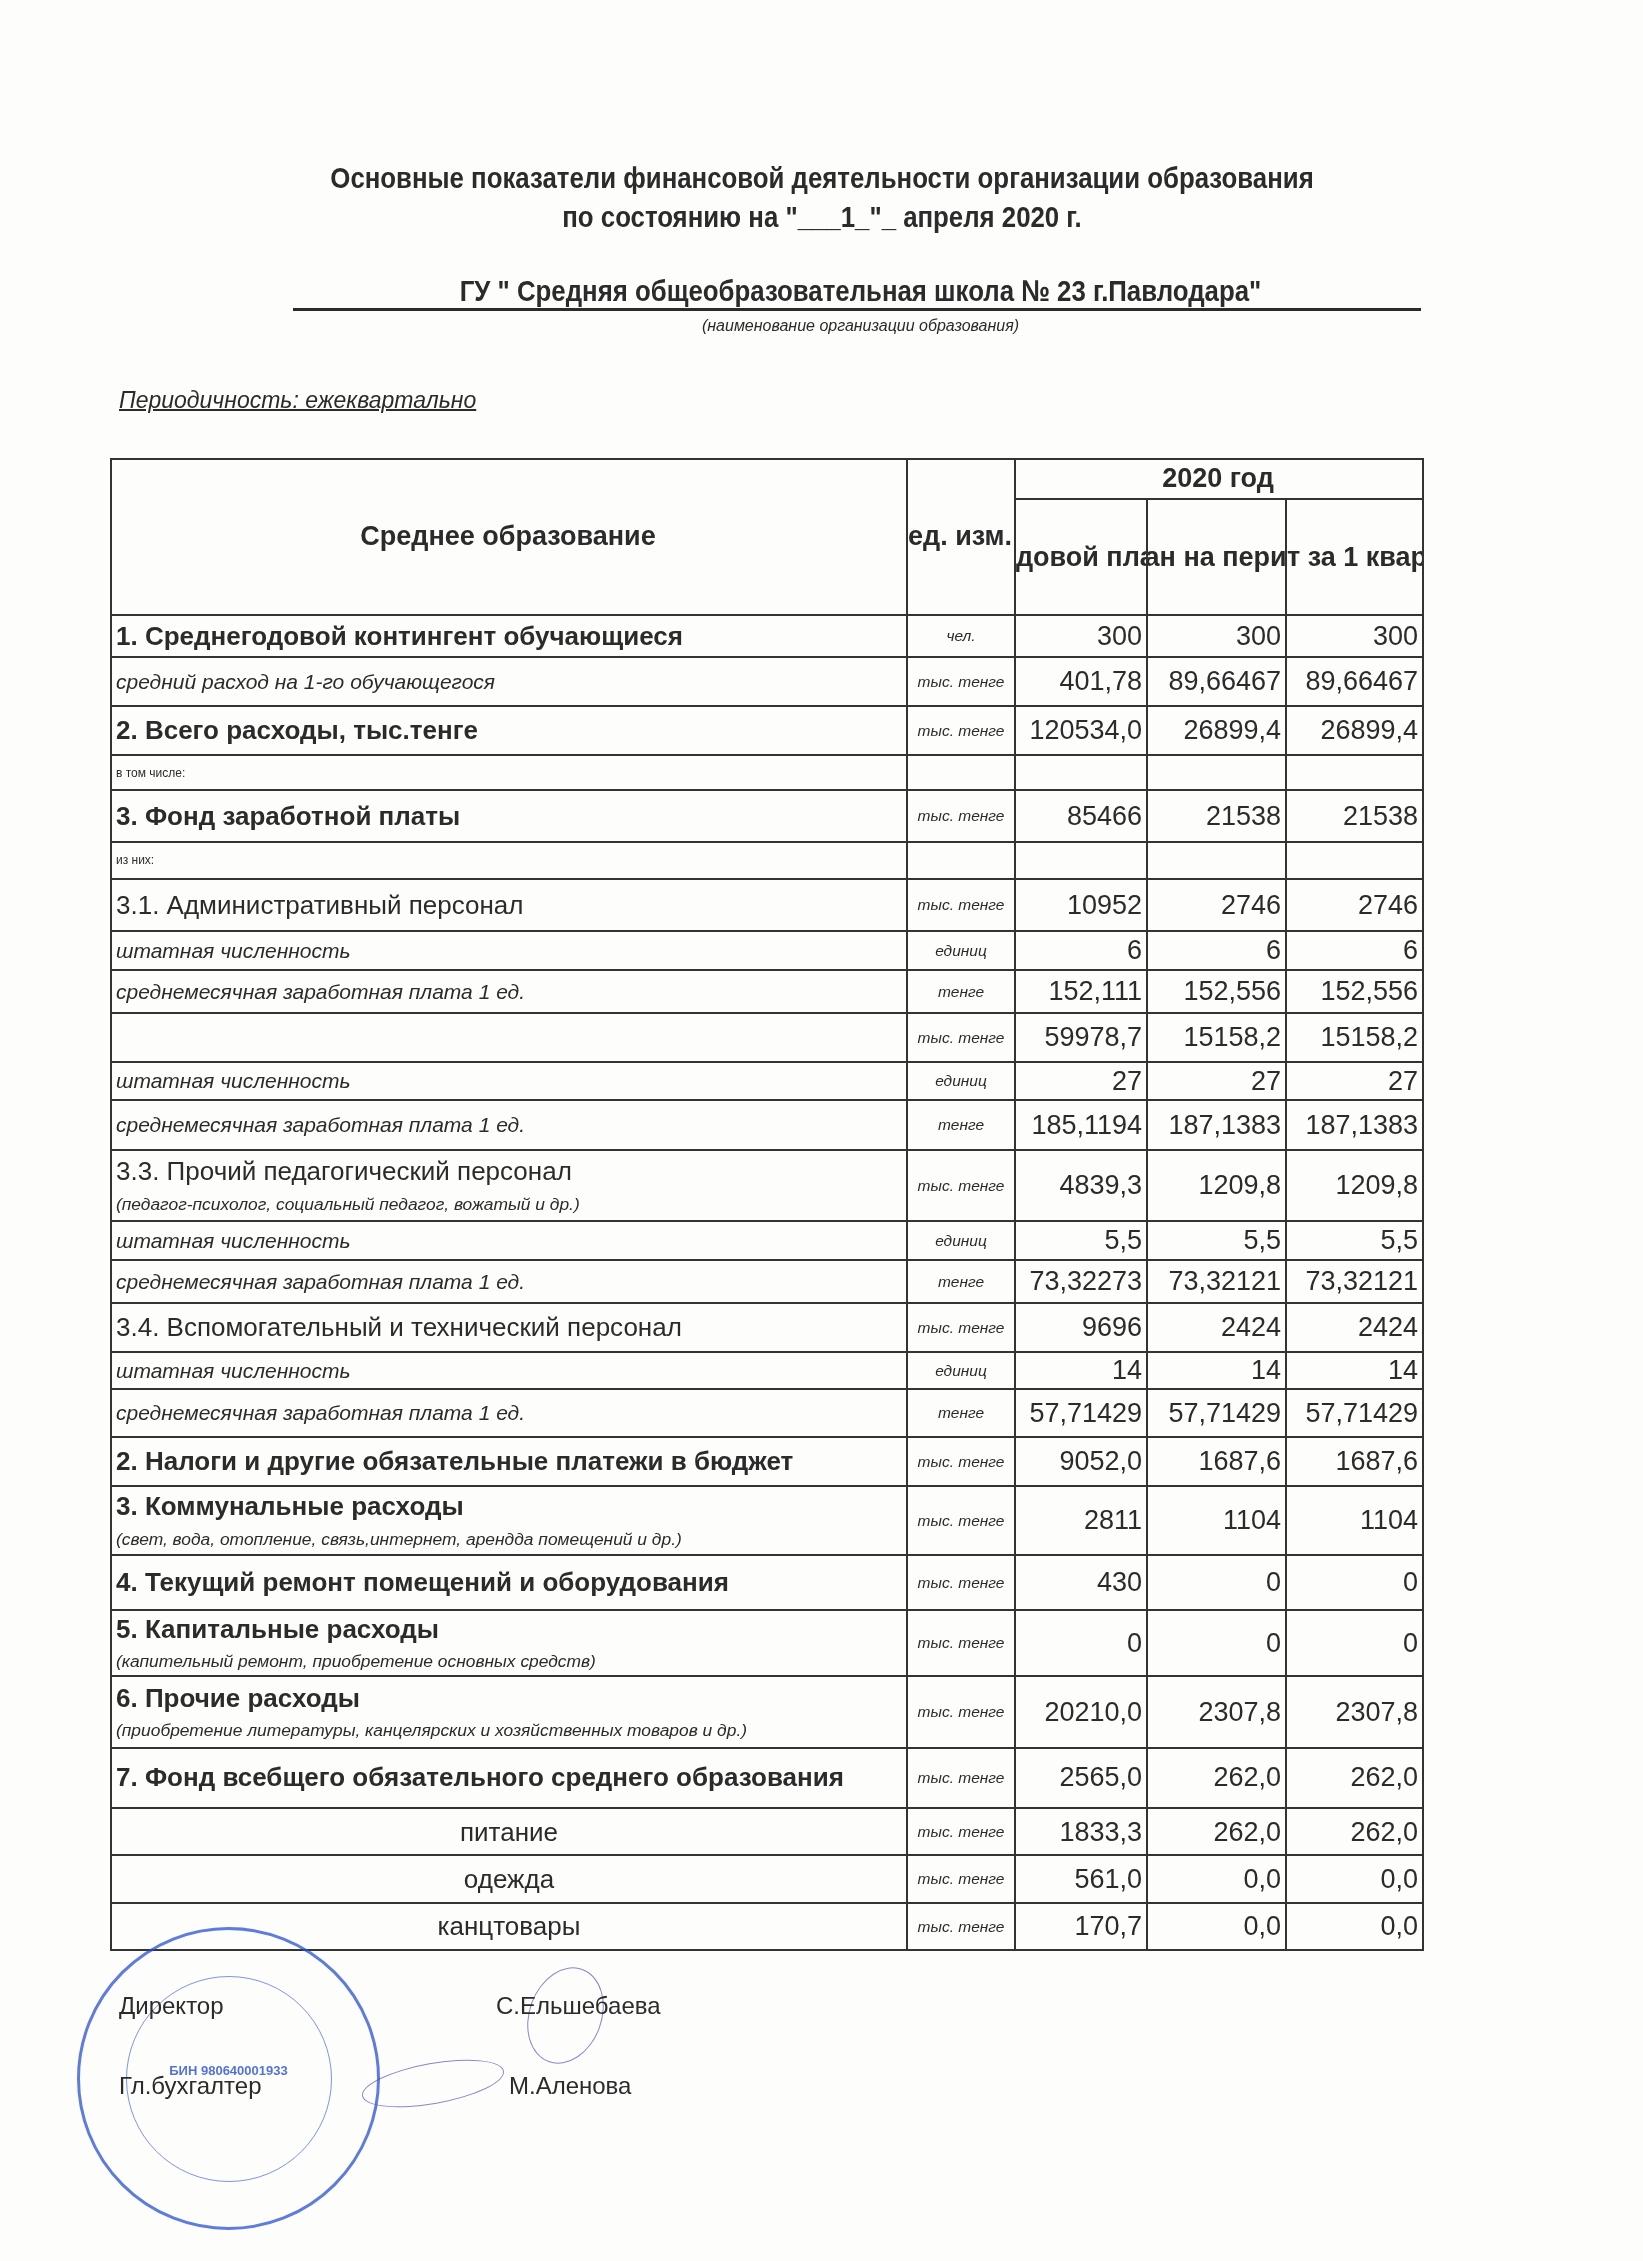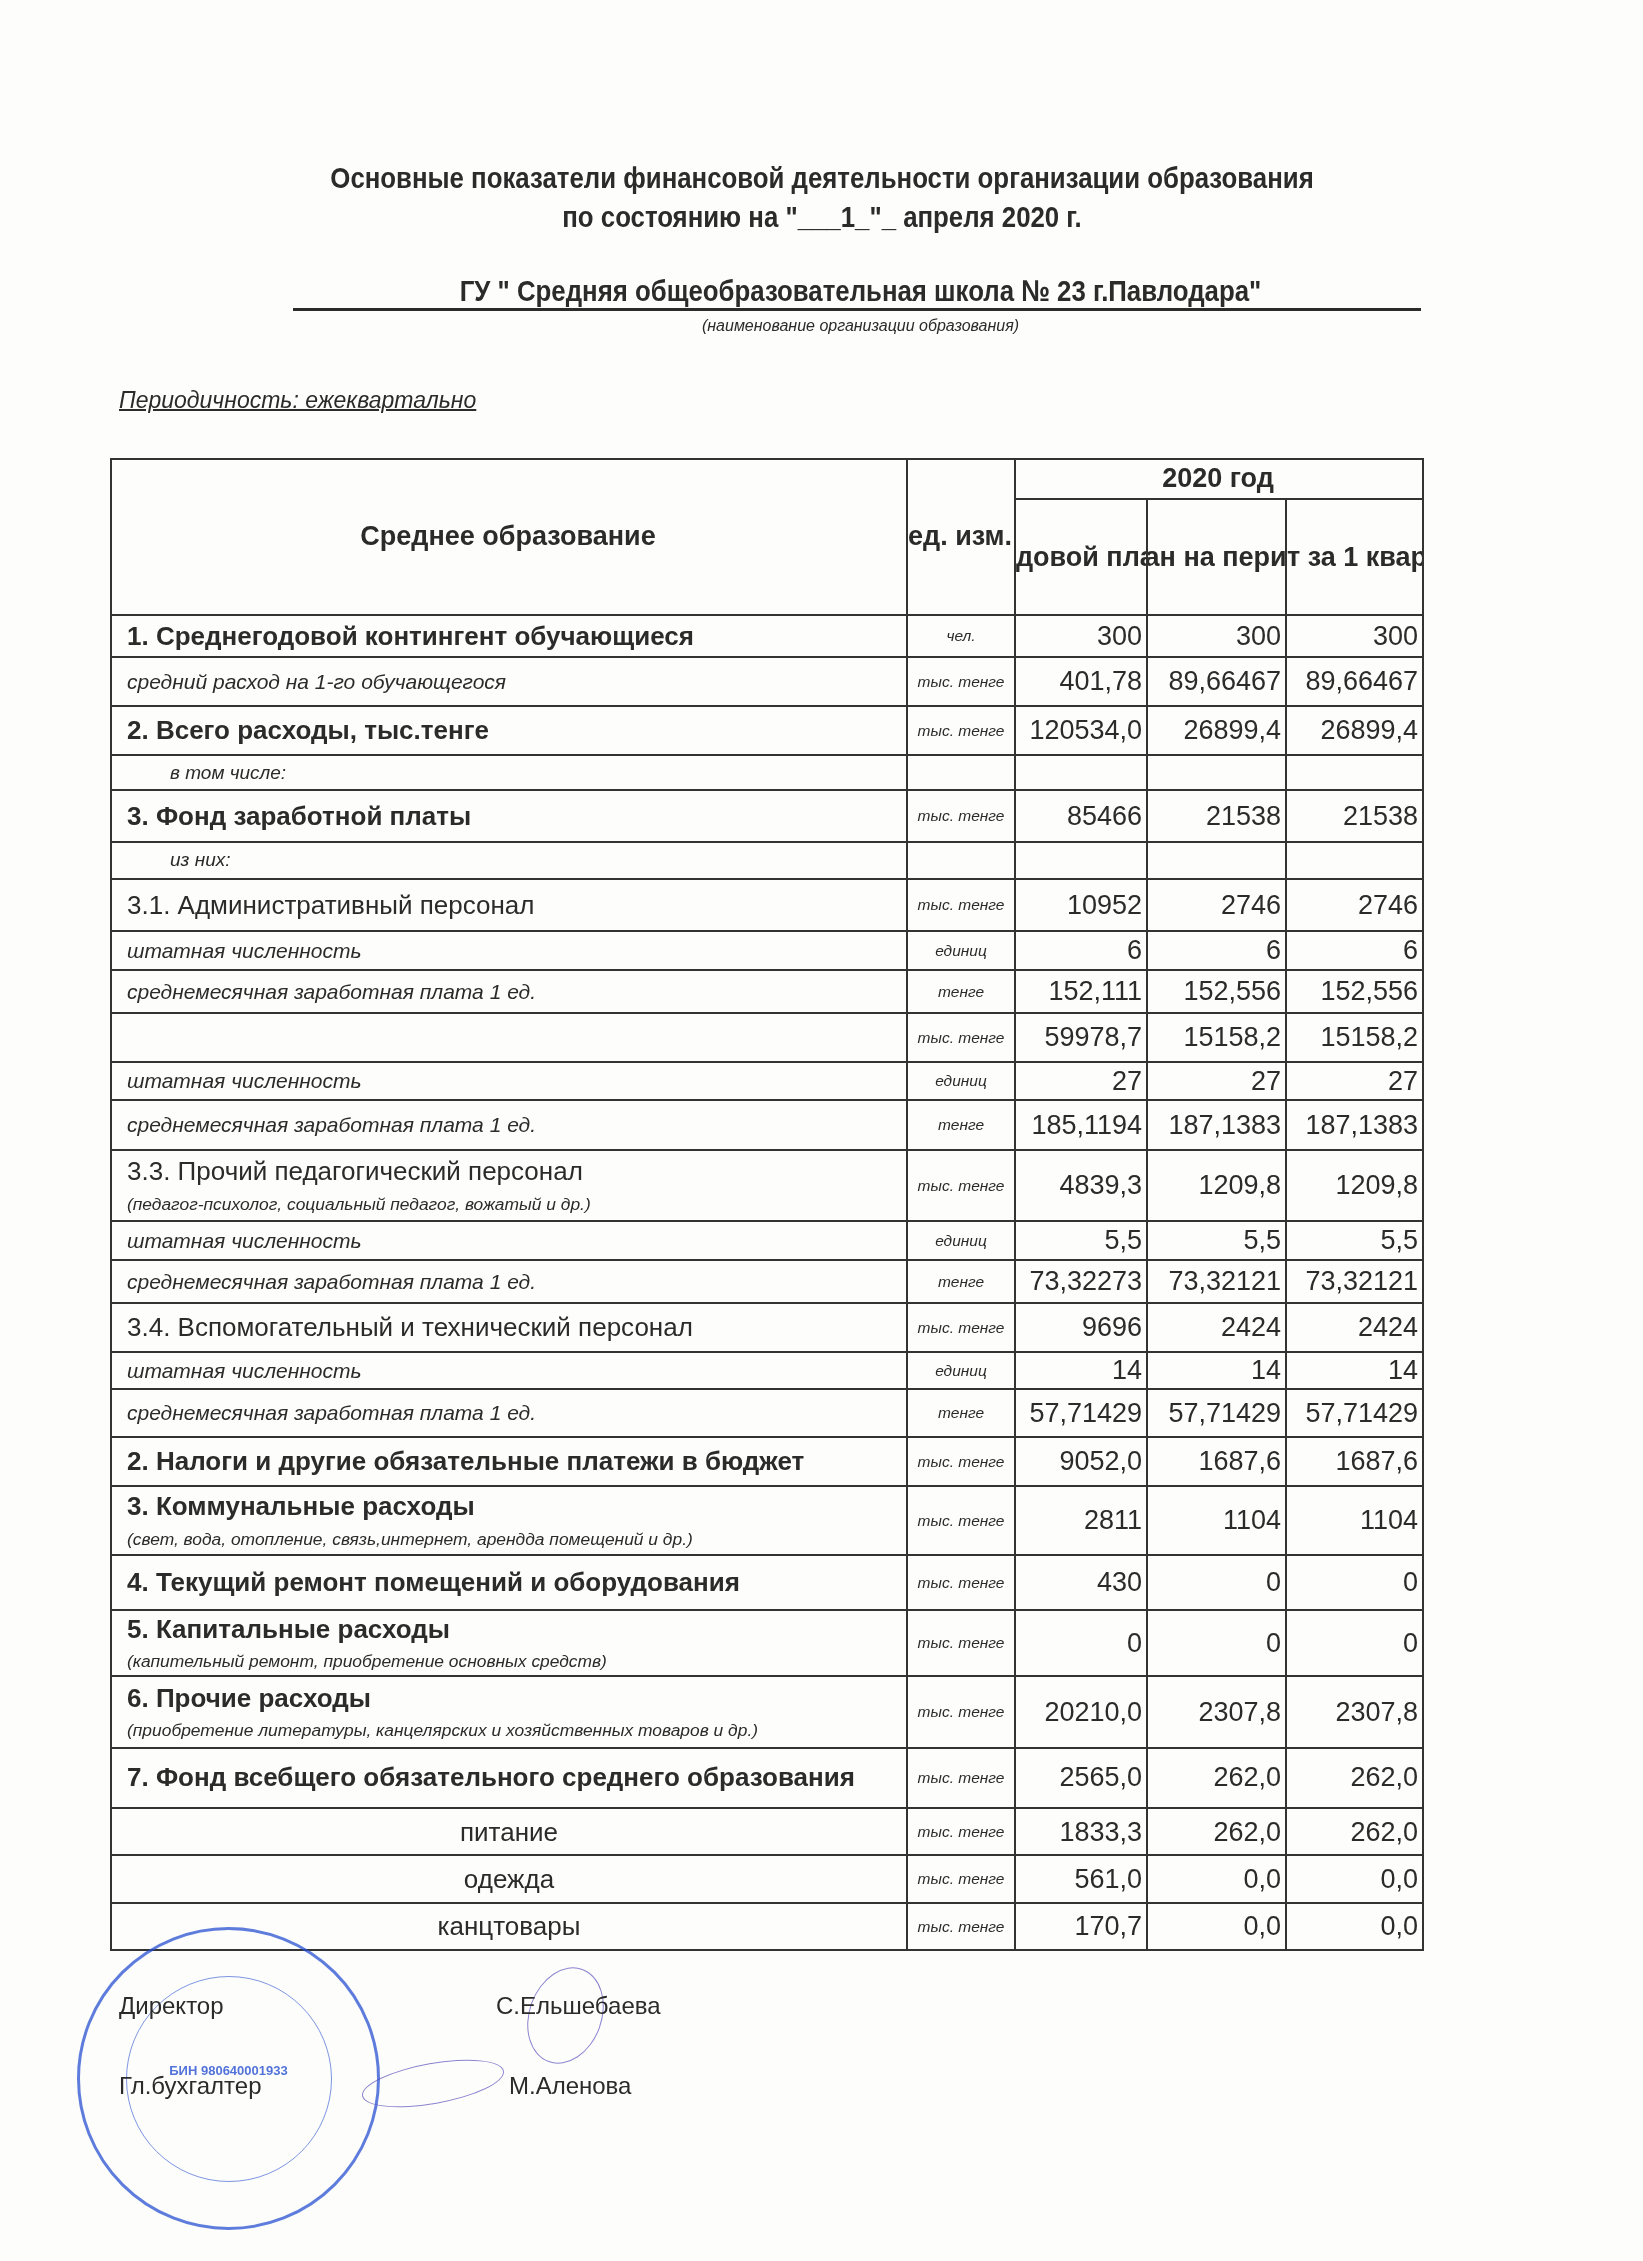--- a/index.html
+++ b/index.html
@@ -8,24 +8,24 @@
   .abs { position:absolute; }
   .title { left:0; width:1644px; text-align:center; font-weight:bold; font-size:30px; transform:scaleX(0.86); transform-origin:center; }
   .org { left:290px; width:1141px; text-align:center; font-weight:bold; font-size:30px; }
   .org-line { left:293px; top:308px; width:1128px; height:2.6px; background:#2b2b2b; }
   .org-cap { left:290px; width:1141px; text-align:center; font-style:italic; font-size:16px; top:317px; }
   .period { left:119px; top:387px; font-style:italic; font-size:23px; text-decoration:underline; text-decoration-thickness:1.9px; }
   .grid { left:0; top:0; width:1644px; height:2261px; }
   .hl { position:absolute; height:1.9px; background:#333; }
   .vl { position:absolute; width:1.9px; background:#333; }
   .cell { position:absolute; display:flex; align-items:center; box-sizing:border-box; overflow:hidden; white-space:nowrap; }
-  .lbl { padding-left:15px; font-size:26px; }
+  .lbl { padding-left:4px; font-size:26px; }
   .lbl.bold { font-weight:bold; }
   .lbl.italic { font-style:italic; font-size:21px; }
-  .lbl.small-italic { font-style:italic; font-size:19px;margin-left:43px; }
+  .lbl.small-italic { font-size:12px; }
   .lbl.center { justify-content:center; padding-left:0; font-size:26px; }
   .lbl.two { flex-direction:column; align-items:flex-start; justify-content:center; }
   .lbl .sub { font-style:italic; font-weight:normal; font-size:17.4px; margin-top:6.4px; }
   .unit { justify-content:center; font-style:italic; font-size:15.5px; text-align:center; line-height:22px; flex-direction:column; }
   .num { justify-content:flex-end; padding-right:3.9px; font-size:27px; }
   .hdr { justify-content:center; text-align:center; font-weight:bold; font-size:27px; line-height:36px; flex-direction:column;border-radius:13px; }
   .sig { font-size:24px; }
   .stamp { left:77px; top:1927px; width:303px; height:303px; border-radius:50%; border:3.9px solid rgba(40,80,210,0.75); box-sizing:border-box; }
   .stamp-inner { left:126px; top:1976px; width:206px; height:206px; border-radius:50%; border:1.9px solid rgba(40,80,210,0.6); box-sizing:border-box; }
   .stamp-text { left:77px; top:2063px; width:303px; text-align:center; color:rgba(40,80,210,0.8); font-size:13px; font-weight:bold; }

